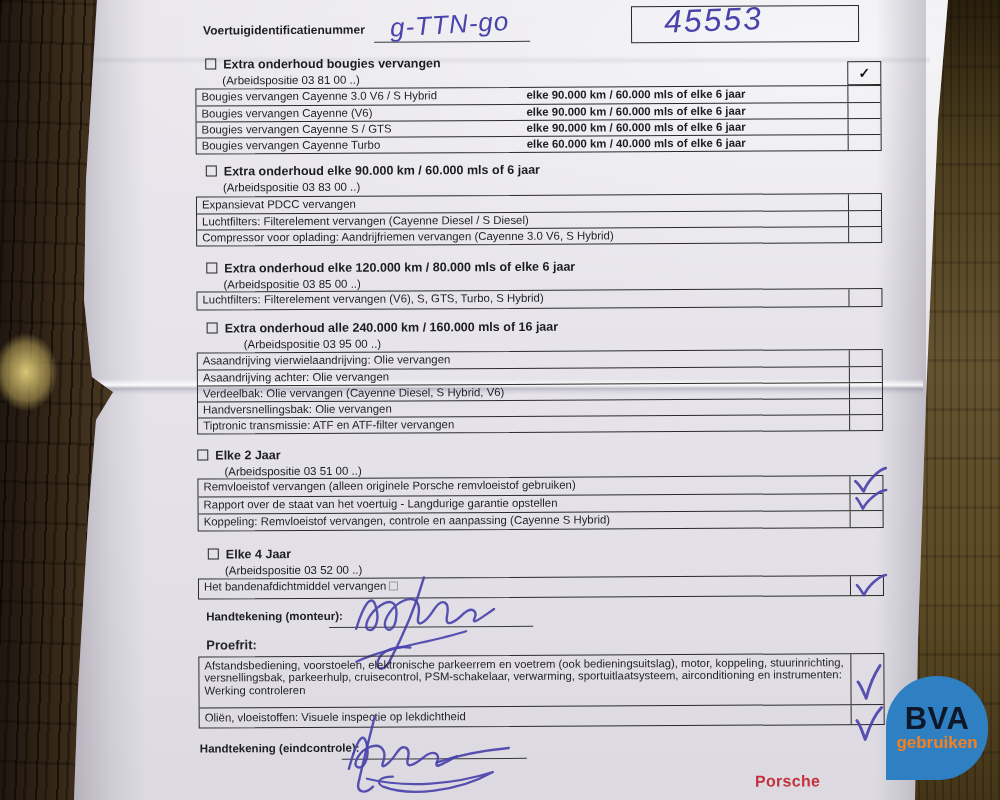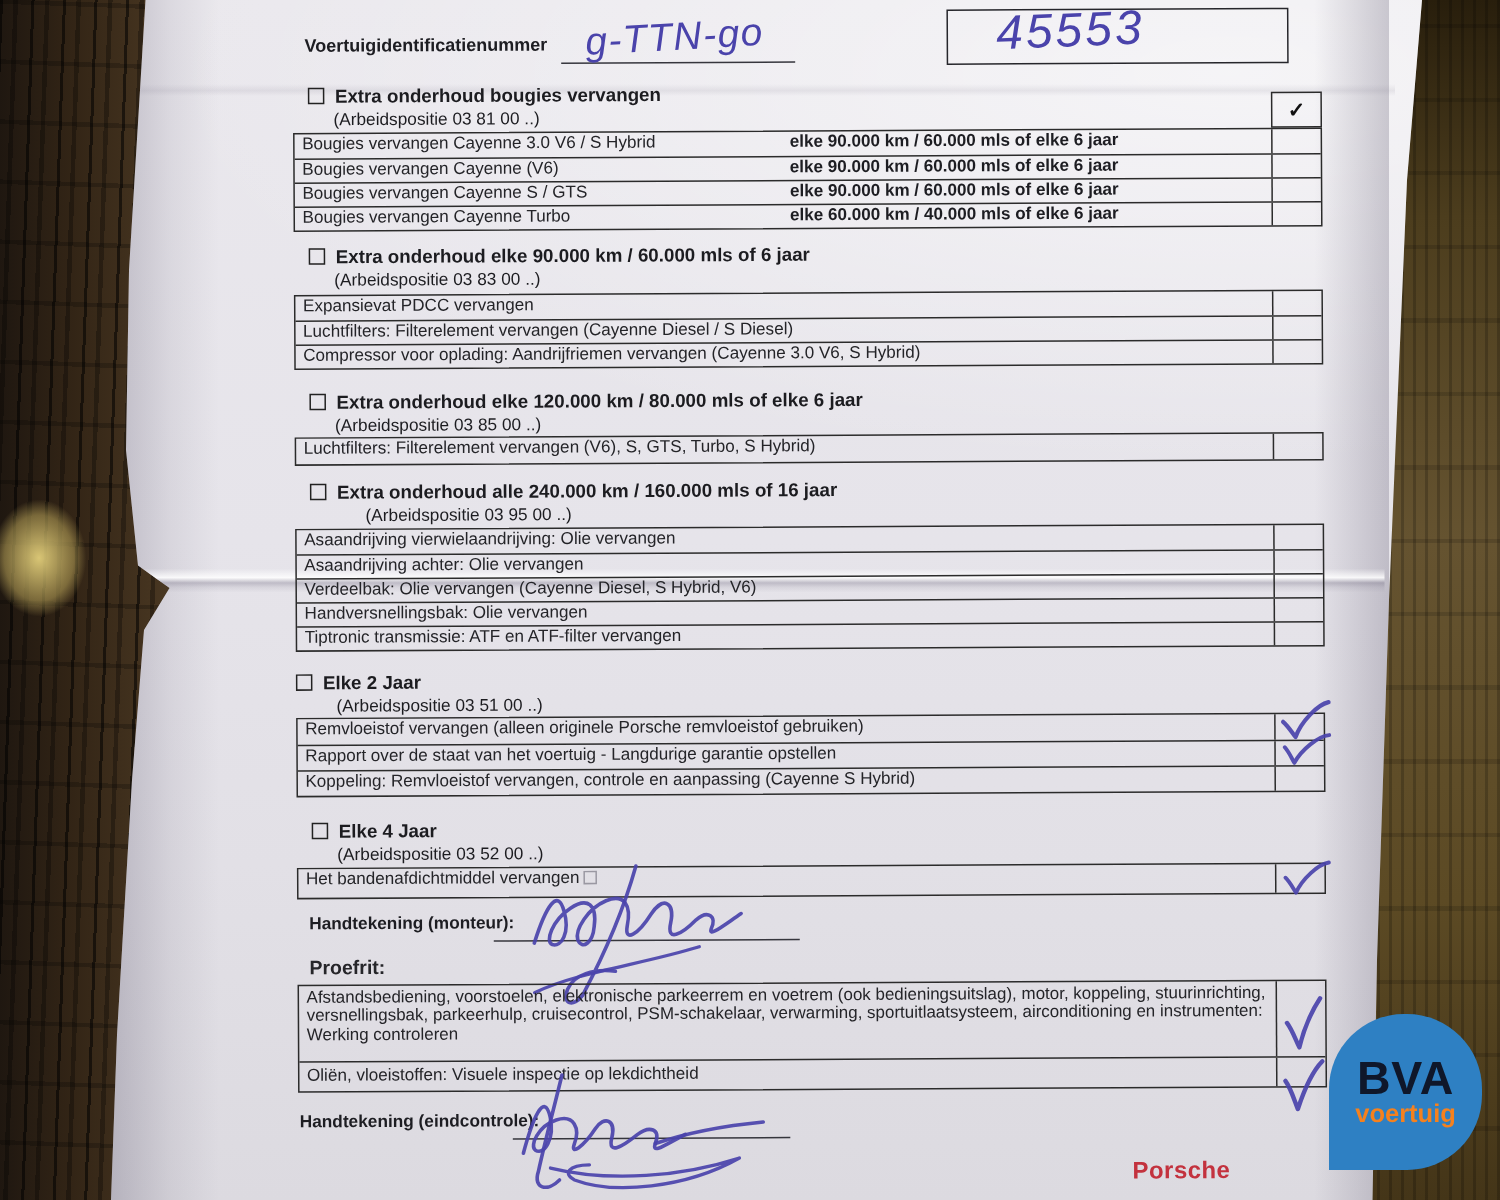--- a/index.html
+++ b/index.html
@@ -248,15 +248,15 @@
         <path d="M100 52 C124 44 150 40 172 38" stroke-width="2.4"></path>
         <path d="M30 68 C70 78 118 74 156 62 C120 82 72 86 46 76 C38 72 42 66 56 66" stroke-width="2.2"></path>
       </svg>
 
       <div class="abs porsche" style="left:753px;top:774px;">Porsche</div>
     </div>
   </div>
 
   <div class="bva">
     <div class="bva-line1">BVA</div>
-    <div class="bva-line2">voertuig</div>
+    <div class="bva-line2">gebruiken</div>
   </div>
 </div>
 
 </body></html>

